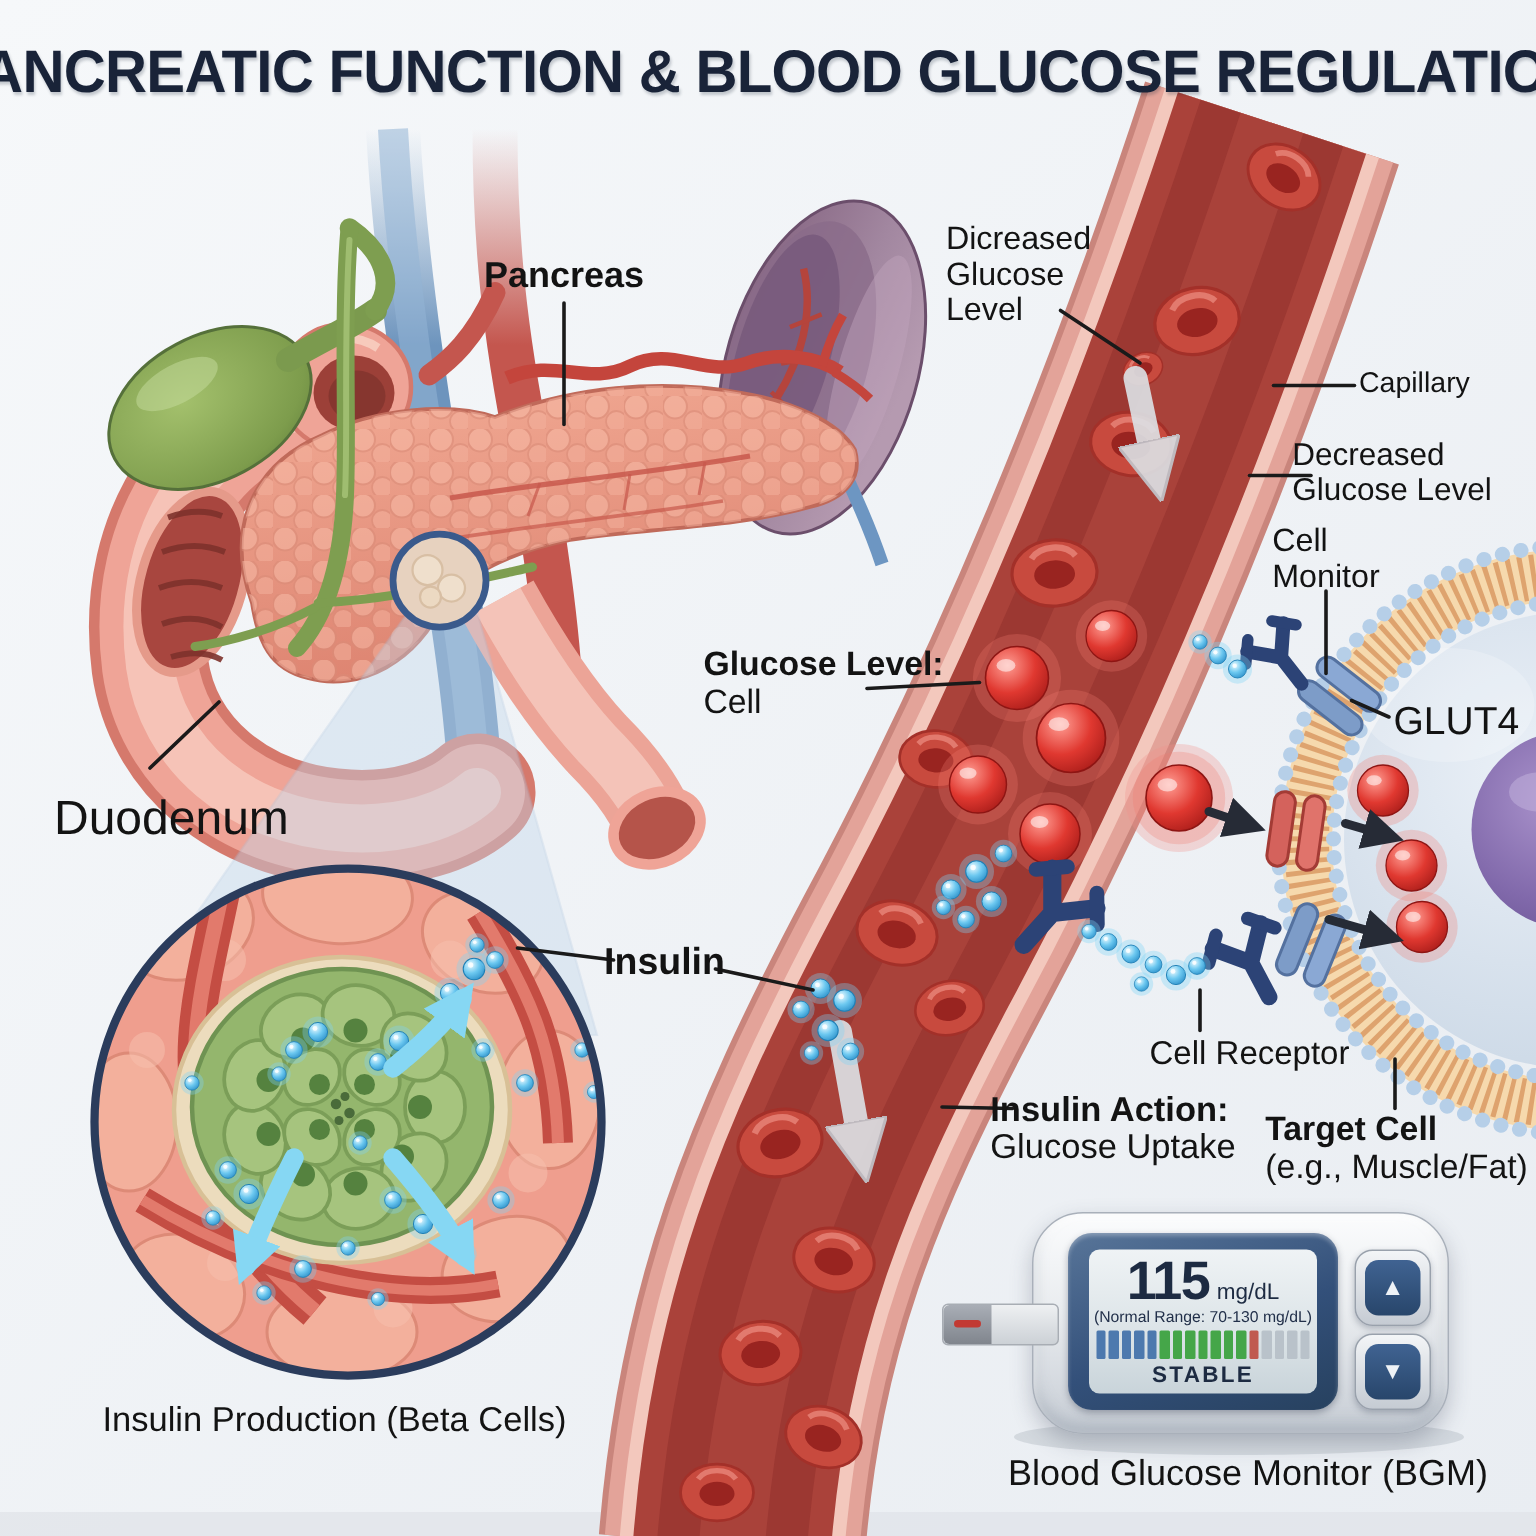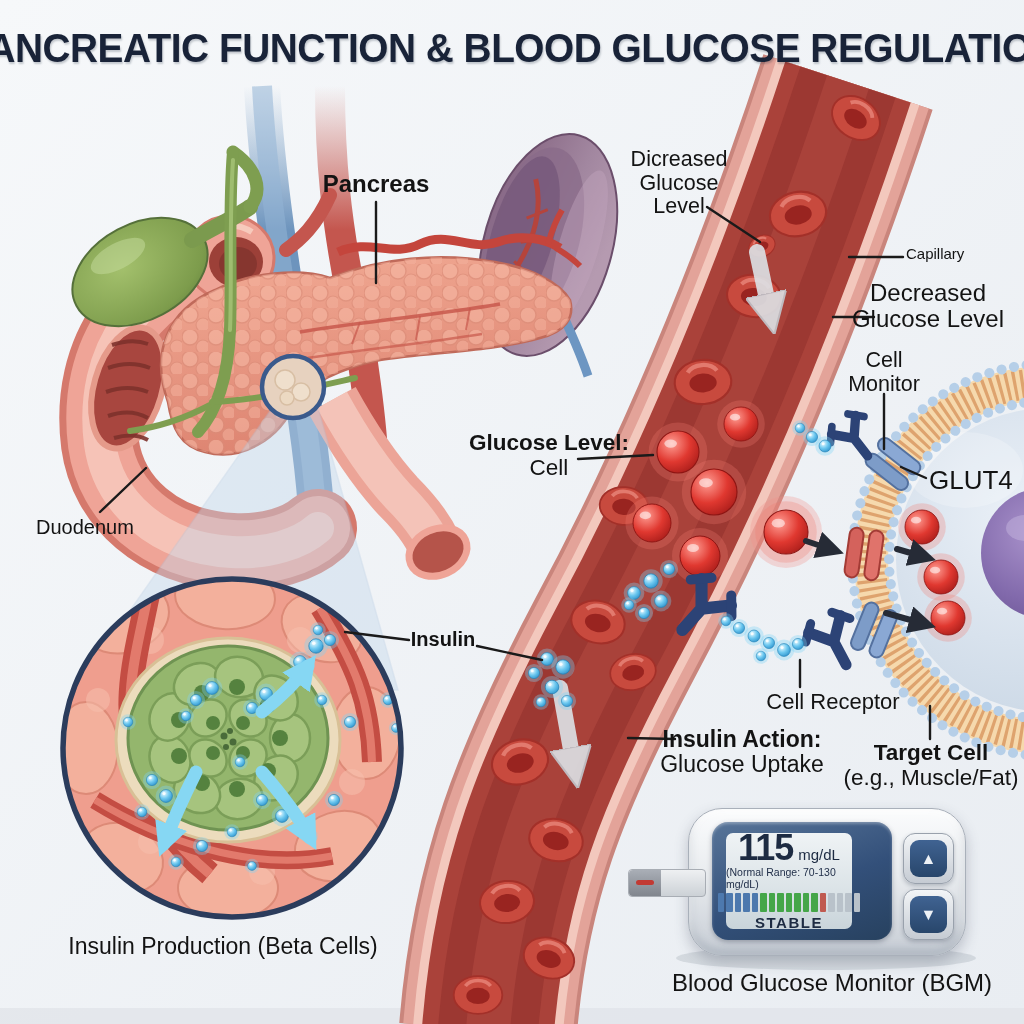--- a/index.html
+++ b/index.html
@@ -4,35 +4,35 @@
 <style>
   html,body{margin:0;padding:0;background:#e8ebef;}
   .stage{position:relative;width:1024px;height:1024px;overflow:hidden;
          font-family:"Liberation Sans",sans-serif;background:#f1f4f7;}
   svg.art{position:absolute;left:0;top:0;}
   .title{position:absolute;left:512px;top:26px;margin:0;white-space:nowrap;
          transform:translateX(-50%) scaleX(.97);font-size:40px;font-weight:800;
          letter-spacing:-.5px;color:#192338;text-shadow:1px 2px 2px rgba(20,30,50,.22);}
   .label{position:absolute;color:#131313;line-height:1.1;white-space:nowrap;}
   .label .ln{display:block;}
-  .c{transform:translateX(-50%);text-align:center;}
+  .c{transform:translateX(-50%);text-align:left;}
   .bold{font-weight:bold;}
   
   .monitor-body{position:absolute;left:688px;top:808px;width:276px;height:146px;border-radius:34px;
     background:linear-gradient(180deg,#fbfcfd 0%,#e9ecef 45%,#c7cdd5 100%);border:1px solid #a9b0ba;
     box-shadow:0 6px 14px rgba(60,70,90,.28), inset 0 -6px 10px rgba(130,140,155,.35), inset 0 3px 6px #fff;}
   .strip{position:absolute;left:628px;top:869px;width:76px;height:26px;border-radius:4px;
     background:linear-gradient(180deg,#eef0f2,#ccd1d6);border:1px solid #a8adb4;}
   .strip-tip{position:absolute;left:0;top:0;width:32px;height:26px;border-radius:4px 0 0 4px;
     background:linear-gradient(180deg,#a9aeb6,#80858d);}
   .strip-line{position:absolute;left:7px;top:10px;width:18px;height:5px;background:#c23a33;border-radius:2.5px;}
   .bezel{position:absolute;left:712px;top:822px;width:180px;height:118px;border-radius:16px;
     background:linear-gradient(160deg,#587599 0%,#33507a 55%,#27415f 100%);
     box-shadow:inset 0 2px 3px rgba(255,255,255,.3), 0 2px 5px rgba(40,50,70,.35);}
-  .screen{position:absolute;left:726px;top:833px;width:126px;height:96px;border-radius:7px;
+  .screen{position:absolute;left:726px;top:833px;width:152px;height:96px;border-radius:7px;
     background:linear-gradient(180deg,#eff3f5 0%,#dbe3e7 60%,#c9d4da 100%);
     display:flex;flex-direction:column;align-items:center;justify-content:center;}
   .reading-row{display:flex;align-items:baseline;gap:5px;color:#1d2b42;}
   .reading-value{font-size:36px;font-weight:bold;letter-spacing:-1px;line-height:.95;}
   .reading-unit{font-size:15px;}
   .normal-range{font-size:10.5px;color:#22304a;margin-top:1px;}
   .bar{display:flex;gap:2px;margin:3px 0 2px;}
   .bar span{width:6.5px;height:19px;border-radius:1px;}
   .status{font-size:15px;font-weight:bold;color:#1d2b42;letter-spacing:1.5px;}
   .btn{position:absolute;width:49px;height:49px;border-radius:12px;
@@ -446,48 +446,48 @@
   <line x1="930" y1="706" x2="930" y2="739"></line>
 </g>
 
 <ellipse cx="826" cy="958" rx="150" ry="12" fill="#9aa4b0" opacity="0.3"></ellipse>
 </svg>
 
 <h1 class="title">PANCREATIC FUNCTION &amp; BLOOD GLUCOSE REGULATION</h1>
 
 <div class="label bold c" style="left:376px;top:171px;font-size:24px">Pancreas</div>
 
-<div class="label" style="left:36px;top:516px;font-size:20px">Duodenum</div>
+<div class="label" style="left:36px;top:528px;font-size:32px">Duodenum</div>
 
 <div class="label c" style="left:679px;top:148px;font-size:21.5px">
   <span class="ln">Dicreased</span>
   <span class="ln">Glucose</span>
   <span class="ln">Level</span>
 </div>
 
-<div class="label" style="left:906px;top:246px;font-size:15px">Capillary</div>
-
-<div class="label c" style="left:928px;top:280px;font-size:24px">
+<div class="label" style="left:906px;top:246px;font-size:19px">Capillary</div>
+
+<div class="label c" style="left:928px;top:292px;font-size:21px">
   <span class="ln">Decreased</span>
   <span class="ln">Glucose Level</span>
 </div>
 
 <div class="label c" style="left:884px;top:349px;font-size:21.5px">
   <span class="ln">Cell</span>
   <span class="ln">Monitor</span>
 </div>
 
 <div class="label" style="left:929px;top:466px;font-size:26px">GLUT4</div>
 
 <div class="label c" style="left:549px;top:431px;font-size:22.5px">
   <span class="ln bold">Glucose Level:</span>
   <span class="ln">Cell</span>
 </div>
 
-<div class="label bold c" style="left:443px;top:628px;font-size:20px">Insulin</div>
+<div class="label bold c" style="left:443px;top:628px;font-size:25px">Insulin</div>
 
 <div class="label c" style="left:833px;top:690px;font-size:22px">Cell Receptor</div>
 
 <div class="label c" style="left:742px;top:727px;font-size:23px">
   <span class="ln bold">Insulin Action:</span>
   <span class="ln">Glucose Uptake</span>
 </div>
 
 <div class="label c" style="left:931px;top:741px;font-size:22.5px">
   <span class="ln bold">Target Cell</span>

